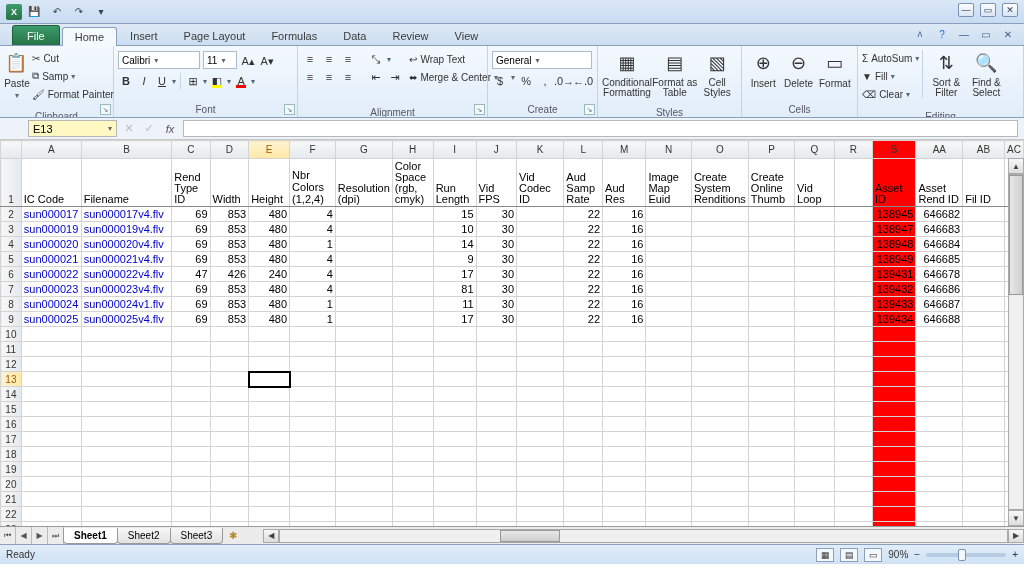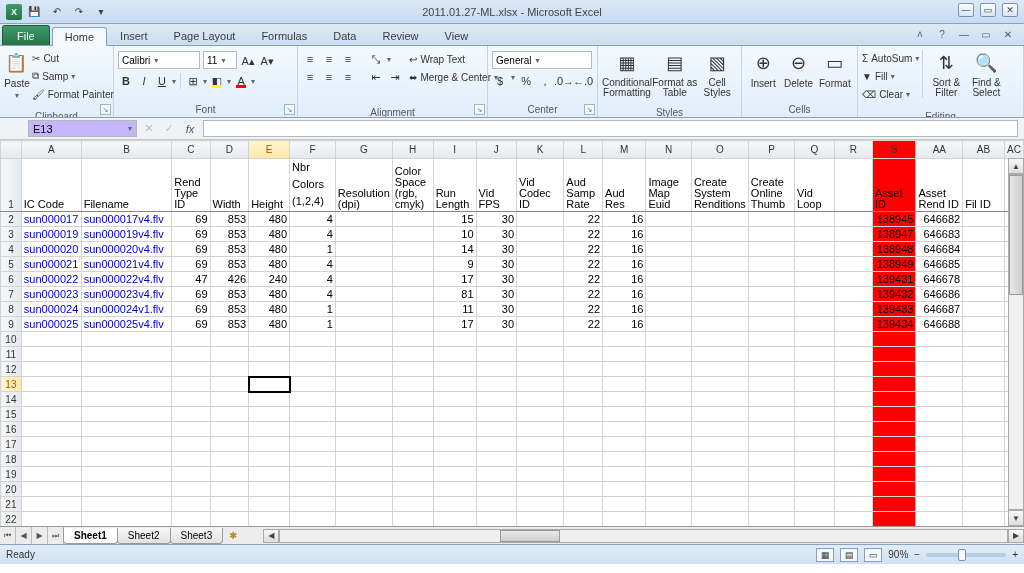--- a/index.html
+++ b/index.html
@@ -21,21 +21,21 @@
 
 .titlebar { height: 24px; background: linear-gradient(#dbe8f6,#c7dbf2); border-bottom: 1px solid var(--ribbon-border); display:flex; align-items:center; font-size:11px; color:#444; position:relative;}
 .qat { display:flex; align-items:center; gap:4px; padding-left:6px;}
 .qat .xl-icon { width:16px; height:16px; background:linear-gradient(#3d9b6c,#267346); border-radius:2px; display:flex;align-items:center;justify-content:center;color:#fff;font-size:9px;font-weight:bold;}
 .qat .qbtn { width:18px; height:18px; display:flex;align-items:center;justify-content:center; font-size:10px; color:#345; }
 .titlebar .title-text { position:absolute; left:0; right:0; text-align:center; pointer-events:none;}
 .winctrl { position:absolute; right:6px; top:3px; display:flex; gap:6px;}
 .winctrl span { width:16px; height:14px; border:1px solid #7a92b1; border-radius:2px; background:linear-gradient(#fdfdfd,#d9e6f3); font-size:9px; display:flex;align-items:center;justify-content:center;color:#345;}
 
 
-.tabsrow { height:22px; background:linear-gradient(#dfe9f5,#cadef0); display:flex; align-items:flex-end; padding-left:2px; border-bottom:1px solid var(--ribbon-border); position:relative;}
+.tabsrow { height:22px; background:linear-gradient(#dfe9f5,#cadef0); display:flex; align-items:flex-end; padding-left:12px; border-bottom:1px solid var(--ribbon-border); position:relative;}
 .file-tab { background:linear-gradient(var(--file-green2),var(--file-green)); color:#fff; font-size:11px; padding:4px 14px 3px; border-top-left-radius:3px; border-top-right-radius:3px; margin-right:2px; border:1px solid #1f5d38; border-bottom:none;}
 .tab { font-size:11px; color:#3b3b3b; padding:3px 12px 3px; border:1px solid transparent; border-bottom:none; border-top-left-radius:3px;border-top-right-radius:3px; cursor:default;}
 .tab.active { background:#f4f9fe; border-color:var(--ribbon-border); position:relative; top:1px;}
 .tabhelp { position:absolute; right:8px; top:3px; display:flex; gap:6px; font-size:11px; color:#3b5d8a;}
 .tabhelp .hbtn { width:16px; height:14px; border:1px solid transparent; display:flex;align-items:center;justify-content:center;font-size:10px;}
 
 
 .ribbon { height:72px; background:linear-gradient(#f4f9fe,#e1edf9); border-bottom:1px solid var(--ribbon-border); display:flex; overflow:hidden;}
 .group { border-right:1px solid var(--group-sep); display:flex; flex-direction:column; justify-content:space-between; padding:2px 4px 0 4px; position:relative;}
 .group-label { font-size:10px; color:#556; text-align:center; padding:1px 0 2px; white-space:nowrap;margin-top:8px;}
@@ -46,21 +46,21 @@
 .stack .row { display:flex; align-items:center; gap:3px; height:16px; white-space:nowrap;}
 .combo { height:18px; border:1px solid #abc; background:#fff; font-size:10px; display:flex; align-items:center; padding:0 3px; gap:4px;}
 .combo .dd { font-size:8px; color:#567;}
 .minibtn { width:16px; height:16px; border:1px solid transparent; display:flex;align-items:center;justify-content:center; font-size:11px; color:#333;}
 .minibtn.bold{font-weight:bold;} .minibtn.ital{font-style:italic;} .minibtn.und{text-decoration:underline;}
 .hsep{width:1px;height:48px;background:var(--group-sep);margin:2px 3px 0;}
 .dlg-launch { position:absolute; right:2px; bottom:2px; width:11px;height:11px;border:1px solid #9bb; font-size:7px; display:flex;align-items:center;justify-content:center;color:#567;background:#f3f8fc;}
 
 
 .fx-row { height:22px; border-bottom:1px solid #c7c7c7; display:flex; align-items:stretch; background:#eef3f9;}
-.namebox { width:109px; border:1px solid #b7b7b7; margin:2px 0 2px 28px; background:#c4b5fd; font-size:11px; display:flex;align-items:center;padding:0 4px; justify-content:space-between;}
+.namebox { width:89px; border:1px solid #b7b7b7; margin:2px 0 2px 28px; background:#fef9c3; font-size:11px; display:flex;align-items:center;padding:0 4px; justify-content:space-between;}
 .namebox .dd{font-size:8px;color:#666;}
 .fx-buttons{display:flex;align-items:center;padding:0 4px;gap:4px;}
 .fx-label{font-style:italic;font-size:11px;color:#555;width:18px;text-align:center;}
 .formula-input{flex:1;border:1px solid #b7b7b7;margin:2px 6px 2px 0;background:#fff;}
 
 
 .grid-wrap { position:relative; height:386px; overflow:hidden; background:#fff;}
 .grid-wrap table { border-collapse:collapse; table-layout:fixed; font-size:11px; color:#000;}
 .grid-wrap th, .grid-wrap td { border:1px solid var(--grid-border); overflow:hidden; white-space:nowrap; }
 .colhead th { background:linear-gradient(var(--header-grad-a),var(--header-grad-b)); font-weight:normal; color:#333; height:18px; font-size:10px; position:relative;}
@@ -104,21 +104,20 @@
 <body>
 
 <div class="titlebar">
   <div class="qat">
     <div class="xl-icon">X</div>
     <div class="qbtn">💾</div>
     <div class="qbtn">↶</div>
     <div class="qbtn">↷</div>
     <div class="qbtn">▾</div>
   </div>
-  <div class="title-text">2011.01.27-ML.xlsx - Microsoft Excel</div>
   <div class="winctrl">
     <span>—</span>
     <span>▭</span>
     <span>✕</span>
   </div>
 </div>
 
 <div class="tabsrow">
   <div class="file-tab">File</div>
   <div id="tab-container" style="display: flex;">
@@ -245,21 +244,21 @@
         </div>
       <div style="display:flex;gap:3px">
         <div class="minibtn">$</div>
           <span style="font-size:8px;color:#567">▾</span>
         <div class="minibtn">%</div>
         <div class="minibtn">,</div>
         <div class="minibtn">.0→</div>
         <div class="minibtn">←.0</div>
       </div>
     </div>
-    <div class="group-label">Center</div>
+    <div class="group-label">Create</div>
     <div class="dlg-launch">↘</div>
   </div>
 
   <div class="group" style="width:144px">
     <div class="group-body">
       <div class="bigbtn" style="width:50px">
           <div class="ico">▦</div>
           <div style="text-align:center;line-height:10px">Conditional Formatting</div>
         </div>
       <div class="bigbtn" style="width:46px">
@@ -391,21 +390,21 @@
           <th>AB</th>
           <th>AC</th>
         </tr>
         <tr class="hdr-row">
           <td class="rowhead">1</td>
           <td class="" style="height:48px;white-space:normal;vertical-align:bottom;line-height:11px;">IC Code</td>
           <td class="" style="height:48px;white-space:normal;vertical-align:bottom;line-height:11px;">Filename</td>
           <td class="" style="height:48px;white-space:normal;vertical-align:bottom;line-height:11px;">Rend Type ID</td>
           <td class="" style="height:48px;white-space:normal;vertical-align:bottom;line-height:11px;">Width</td>
           <td class="" style="height:48px;white-space:normal;vertical-align:bottom;line-height:11px;">Height</td>
-          <td class="" style="height:48px;white-space:normal;vertical-align:bottom;line-height:17px;margin-top:44px;">Nbr Colors (1,2,4)</td>
+          <td class="" style="height:48px;white-space:normal;vertical-align:bottom;line-height:12px;margin-top:44px;">Nbr Colors (1,2,4)</td>
           <td class="" style="height:48px;white-space:normal;vertical-align:bottom;line-height:11px;">Resolution (dpi)</td>
           <td class="" style="height:48px;white-space:normal;vertical-align:bottom;line-height:11px;">Color Space (rgb, cmyk)</td>
           <td class="" style="height:48px;white-space:normal;vertical-align:bottom;line-height:11px;">Run Length</td>
           <td class="" style="height:48px;white-space:normal;vertical-align:bottom;line-height:11px;">Vid FPS</td>
           <td class="" style="height:48px;white-space:normal;vertical-align:bottom;line-height:11px;">Vid Codec ID</td>
           <td class="" style="height:48px;white-space:normal;vertical-align:bottom;line-height:11px;">Aud Samp Rate</td>
           <td class="" style="height:48px;white-space:normal;vertical-align:bottom;line-height:11px;">Aud Res</td>
           <td class="" style="height:48px;white-space:normal;vertical-align:bottom;line-height:11px;">Image Map Euid</td>
           <td class="" style="height:48px;white-space:normal;vertical-align:bottom;line-height:11px;">Create System Renditions</td>
           <td class="" style="height:48px;white-space:normal;vertical-align:bottom;line-height:11px;">Create Online Thumb</td>

